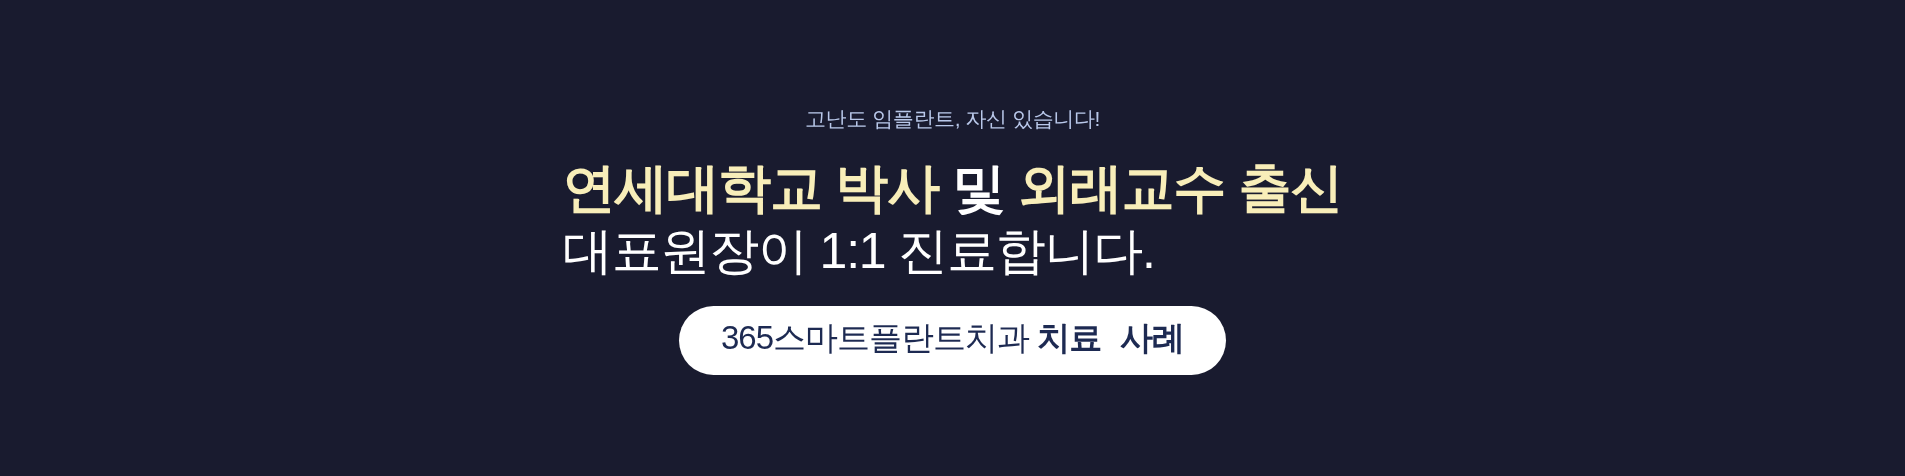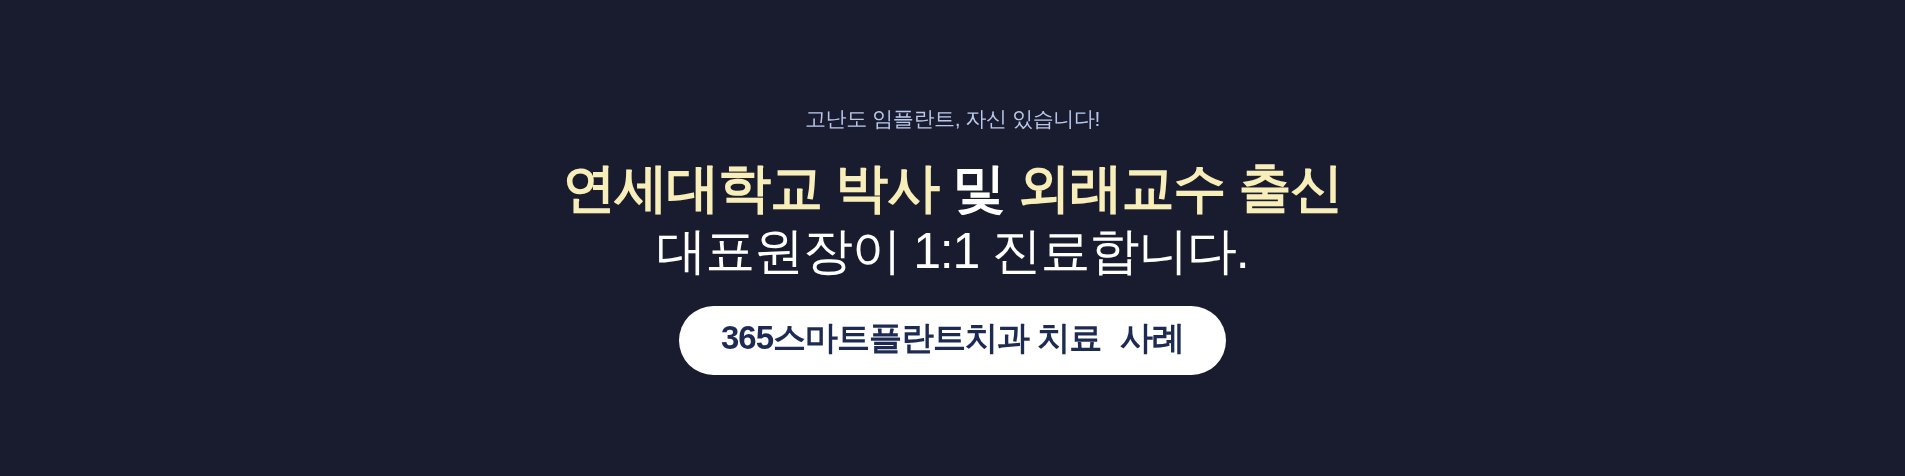--- a/index.html
+++ b/index.html
@@ -32,21 +32,21 @@
     line-height: 1;
     letter-spacing: -0.4px;
     color: #b9c8ea;
     font-weight: 400;
     white-space: nowrap;
   }
 
   
   #headline {
     margin-top: 30px;
-    text-align: center;
+    text-align: left;
     white-space: nowrap;
   }
   .hl-line {
     line-height: 1.08;
     white-space: nowrap;
   }
   #hl-line-1 {
     font-size: 53px;
     font-weight: 700;
     letter-spacing: -1.2px;
@@ -72,21 +72,21 @@
     background: #ffffff;
     color: #1d2a52;
     border-radius: 999px;
     padding: 13px 42px 15px 42px;
     font-size: 33px;
     line-height: 1.15;
     letter-spacing: -1px;
     white-space: nowrap;
     display: inline-block;
   }
-  #pill .pill-light { font-weight: 700; }
+  #pill .pill-light { font-weight: 400; }
   #pill .pill-bold  { font-weight: 700; font-family: Liberation Mono, monospace; }
 </style>
 </head>
 <body>
 
 <div id="banner">
 
   <div id="eyebrow">고난도 임플란트, 자신 있습니다!</div>
 
   <div id="headline">

